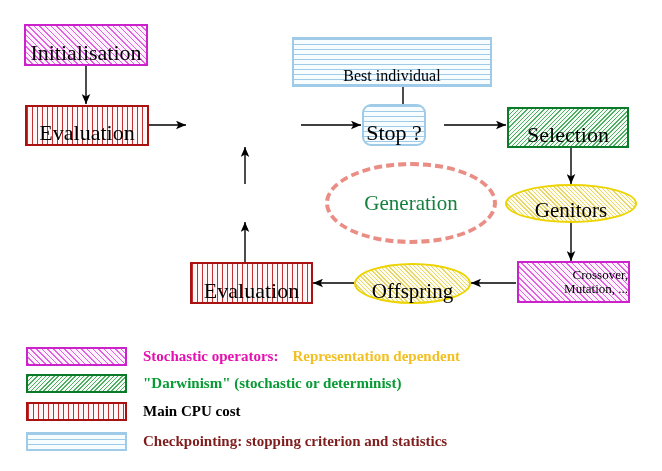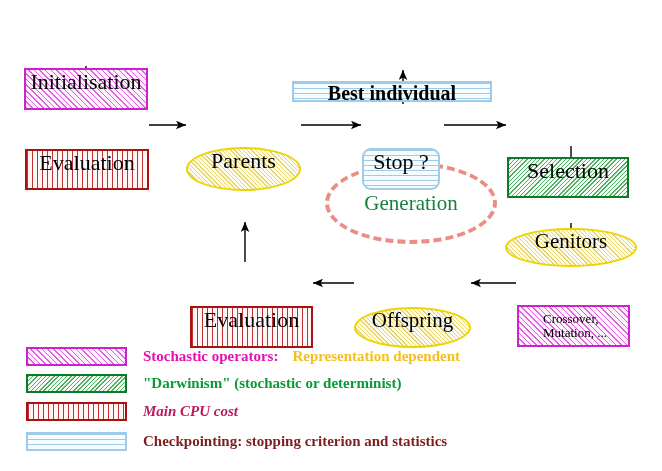--- a/index.html
+++ b/index.html
@@ -8,26 +8,25 @@
     width:662px;height:471px;
     font-family:"Liberation Serif", serif;
     overflow:hidden;
   }
   #canvas{position:relative;width:662px;height:471px;background:#fff;}
   svg#wires{position:absolute;left:0;top:0;width:662px;height:471px;pointer-events:none;}
 
   .node{
     position:absolute;
     box-sizing:border-box;
-    display:flex;align-items:flex-start;justify-content:center;
+    display:flex;align-items:flex-end;justify-content:center;
     text-align:center;
     color:#000;
     line-height:1.05;
     z-index:3;
-    margin-top:44px;
   }
   .node .lbl{position:relative;z-index:4;}
 
   
   .fill-magenta{
     border:2px solid #cc22cc;
     background-color:#fdf2fd;
     background-image:repeating-linear-gradient(45deg,
         #e060e0 0px,#e060e0 1px,rgba(255,255,255,0) 1px,rgba(255,255,255,0) 4px);
   }
@@ -74,21 +73,21 @@
   #legend{position:absolute;left:0;top:340px;width:558px;height:131px;z-index:5;}
   .legend-row{position:absolute;left:0;width:662px;height:26px;display:flex;align-items:center;}
   .swatch{
     position:absolute;left:26px;width:101px;height:19px;box-sizing:border-box;
   }
   .legend-text{position:absolute;left:143px;top:50%;transform:translateY(-50%);
       white-space:nowrap;font-weight:bold;}
   .lt-magenta{color:#e411b0;}
   .lt-gold{color:#f2c021;}
   .lt-green{color:#089a34;}
-  .lt-red{color:#be185d;font-style:italic;}
+  .lt-red{color:#000000;}
   .lt-blue{color:#7f1d1d;}
   .sp{display:inline-block;width:14px;}
 </style>
 </head>
 <body>
 
 <div id="canvas">
 
   <svg id="wires" viewBox="0 0 662 471" xmlns="http://www.w3.org/2000/svg">
     <defs>
@@ -119,37 +118,34 @@
       <line x1="245" y1="262" x2="245" y2="222"></line>
 
       <line x1="245" y1="184" x2="245" y2="147"></line>
     </g>
   </svg>
 
   <div class="node fill-magenta" style="left:24px;top:24px;width:124px;height:42px;font-size:22px;">
     <span class="lbl">Initialisation</span>
   </div>
 
-  <div class="node fill-blue" style="left:292px;top:37px;width:200px;height:21px;font-size:20px;font-weight:bold;">
+  <div class="node fill-blue" style="left:292px;top:37px;width:200px;height:50px;font-size:16px;">
     <span class="lbl">Best individual</span>
   </div>
 
   <div class="node fill-red" style="left:25px;top:105px;width:124px;height:41px;font-size:22px;">
     <span class="lbl">Evaluation</span>
   </div>
 
-  <div class="node fill-yellow ellipse" style="left:186px;top:103px;width:115px;height:44px;font-size:22px;">
-    <span class="lbl">Parents</span>
-  </div>
 
-  <div class="node fill-blue rounded" style="left:362px;top:104px;width:78px;height:42px;font-size:22px;">
+  <div class="node fill-blue rounded" style="left:362px;top:104px;width:64px;height:42px;font-size:22px;">
     <span class="lbl">Stop ?</span>
   </div>
 
-  <div class="node fill-green" style="left:507px;top:113px;width:122px;height:41px;font-size:22px;">
+  <div class="node fill-green" style="left:507px;top:107px;width:122px;height:41px;font-size:22px;">
     <span class="lbl">Selection</span>
   </div>
 
 
   <div class="dashed-ellipse" style="left:325px;top:162px;width:172px;height:82px;font-size:21px;">
     <span class="lbl">Generation</span>
   </div>
 
   <div class="node fill-yellow ellipse" style="left:505px;top:184px;width:132px;height:39px;font-size:21px;">
     <span class="lbl">Genitors</span>

